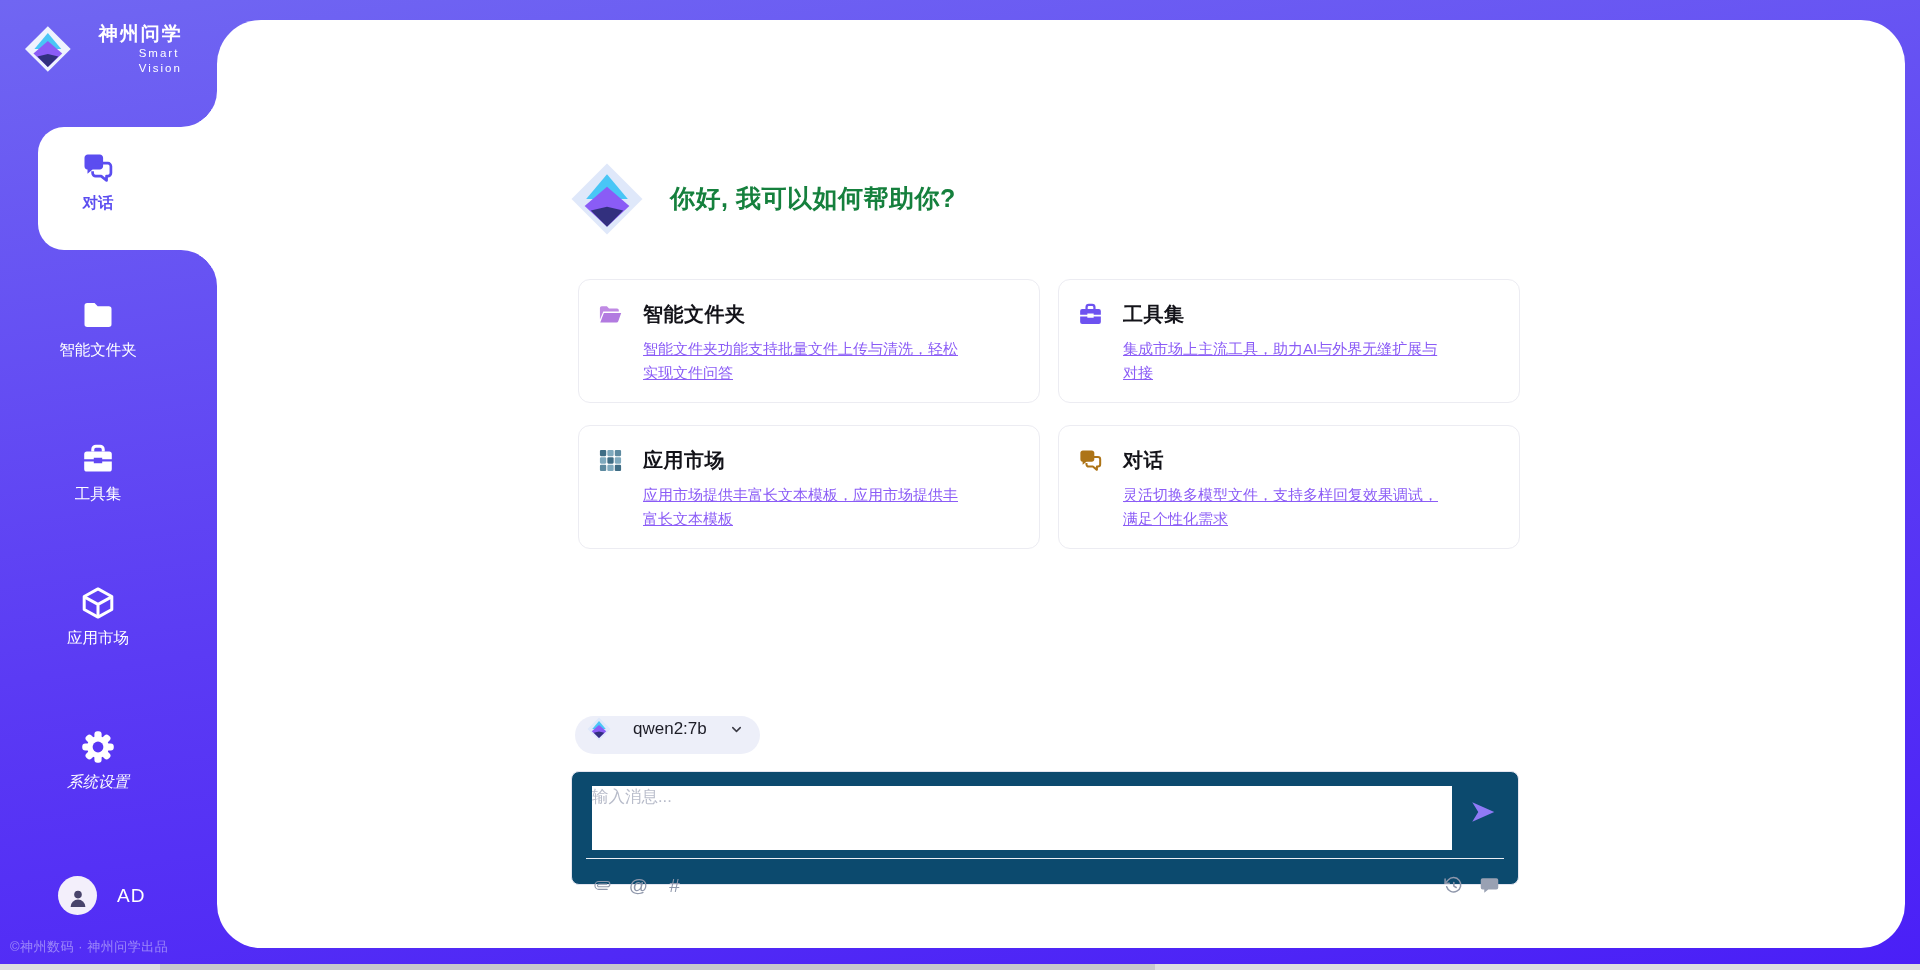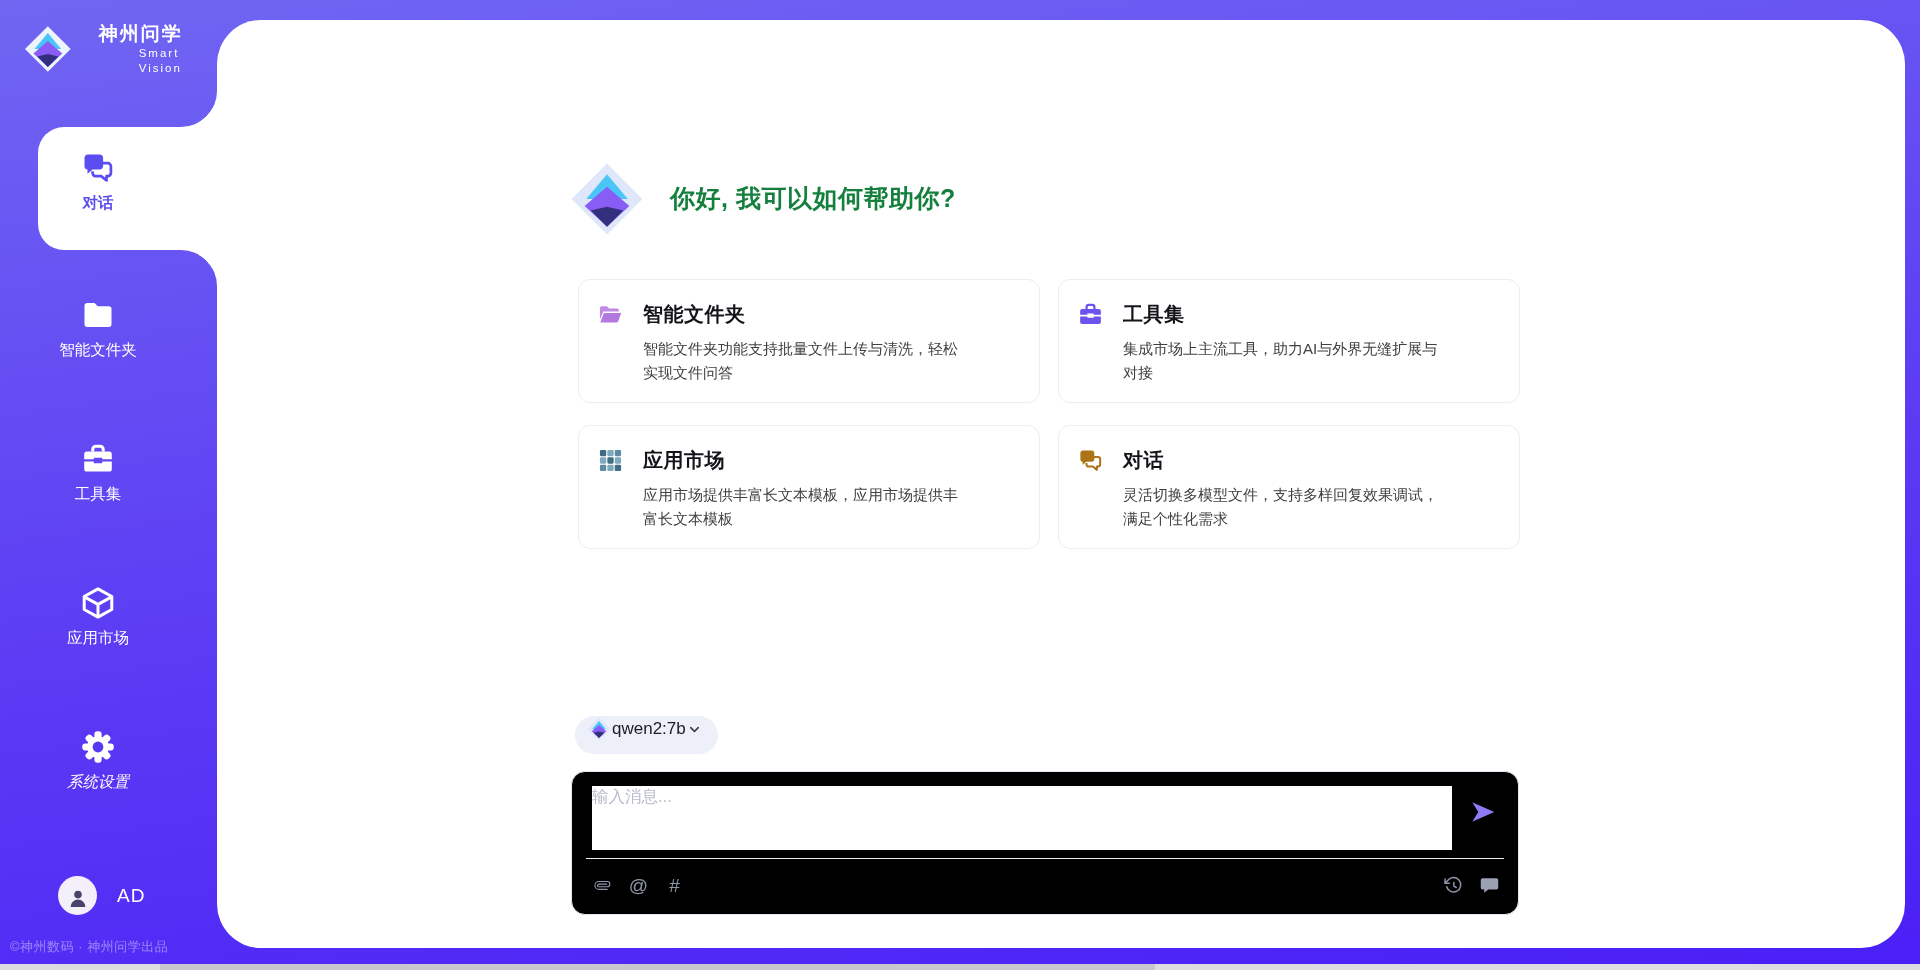--- a/index.html
+++ b/index.html
@@ -77,36 +77,36 @@
     border:1.5px solid #ececf2; border-radius:12px; background:#fff;
     padding:20px 24px 0 18px; cursor:pointer;
   }
   .card-1{ left:361px; top:259px; }
   .card-2{ left:841px; top:259px; }
   .card-3{ left:361px; top:405px; }
   .card-4{ left:841px; top:405px; }
   .card-head{ display:flex; align-items:center; gap:19px; height:28px; }
   .card-head svg{ width:27px; height:27px; flex:0 0 auto; }
   .card-title{ font-size:20px; font-weight:bold; color:#131319; letter-spacing:0.5px; }
-  .card-desc{ margin:9px 0 0 46px; width:318px; font-size:15px; line-height:24px; color:#404040; }
+  .card-desc{ margin:9px 0 0 46px; width:318px; font-size:15px; line-height:24px; color:#8b5cf6;text-decoration:underline; }
 
   
   .model-pill{
     position:absolute; left:358px; top:696px; height:38px;
-    display:flex; align-items:center; gap:1px; padding:0 16px 12px 12px;
+    display:flex; align-items:center; gap:22px; padding:0 16px 12px 12px;
     background:#edeff9; border-radius:19px; cursor:pointer;
   }
   .model-pill svg.mlogo{ width:24px; height:24px; }
   .model-name{ font-size:17px; color:#1c1c26; }
   .model-pill svg.chev{ width:15px; height:15px; }
 
   
   .composer{
-    position:absolute; left:354px; top:751px; width:948px; height:144px;
-    border:1.5px solid #e4e5f0; border-radius:14px; background:#000000;
+    position:absolute; left:354px; top:751px; width:948px; height:114px;
+    border:1.5px solid #e4e5f0; border-radius:8px; background:#0c4a6e;
   }
   .composer textarea{
     position:absolute; left:20px; top:14px; width:860px; height:64px;
     border:none; outline:none; resize:none;
     font-family:"Liberation Sans","DejaVu Sans",sans-serif;
     font-size:16.5px; color:#333;
   }
   .composer textarea::placeholder{ color:#b8bcca; }
   .send-btn{ position:absolute; right:20px; top:25px; width:30px; height:30px; cursor:pointer; }
   .composer-divider{ position:absolute; left:14px; right:14px; top:86px; height:1px; background:#eceef4; }

